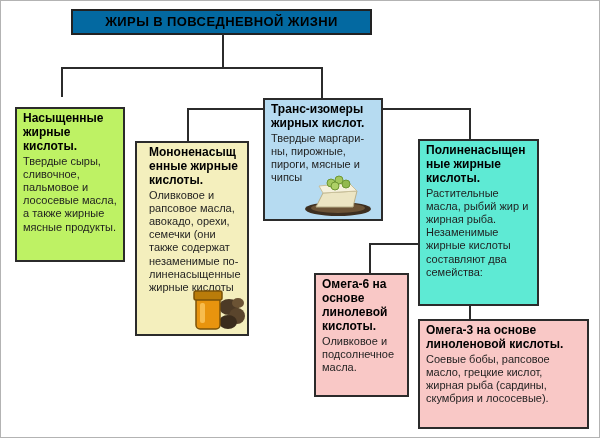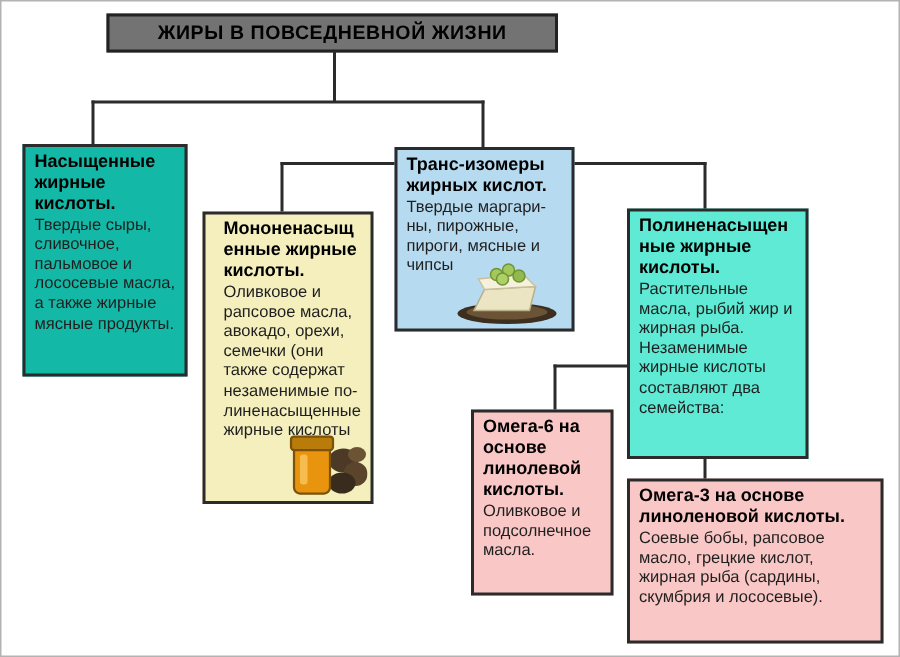--- a/index.html
+++ b/index.html
@@ -30,35 +30,35 @@
   .b-trans {left:262px; top:97px;  width:120px; height:123px;}
   .b-poly  {left:417px; top:138px; width:121px; height:167px;}
   .b-om6   {left:313px; top:272px; width:95px;  height:124px;}
   .b-om3   {left:417px; top:318px; width:171px; height:110px;}
 </style>
 </head>
 <body>
 
 <div class="stage">
 
-  <div class="title-box" style="background-color: #737373;">ЖИРЫ В ПОВСЕДНЕВНОЙ ЖИЗНИ</div>
+  <div class="title-box" style="background-color: #0369a1;">ЖИРЫ В ПОВСЕДНЕВНОЙ ЖИЗНИ</div>
 
   <div class="line" style="left:221px;top:33px;width:2px;height:34px;"></div>
   <div class="line" style="left:60px;top:66px;width:262px;height:2px;"></div>
   <div class="line" style="left:60px;top:66px;width:2px;height:30px;"></div>
   <div class="line" style="left:320px;top:66px;width:2px;height:32px;"></div>
   <div class="line" style="left:186px;top:107px;width:78px;height:2px;"></div>
   <div class="line" style="left:186px;top:107px;width:2px;height:34px;"></div>
   <div class="line" style="left:381px;top:107px;width:89px;height:2px;"></div>
   <div class="line" style="left:468px;top:107px;width:2px;height:32px;"></div>
   <div class="line" style="left:368px;top:242px;width:50px;height:2px;"></div>
   <div class="line" style="left:368px;top:242px;width:2px;height:31px;"></div>
   <div class="line" style="left:468px;top:304px;width:2px;height:15px;"></div>
 
-  <div class="node b-sat" style="background-color: #14b8a6;">
+  <div class="node b-sat" style="background-color: #bef264; margin-top: 11px;">
     <span class="hd">Насыщенные жирные кислоты.</span>
     <span class="bd">Твердые сыры, сливочное, пальмовое и лососевые масла, а также жирные мясные продукты.</span>
   </div>
 
   <div class="node b-mono" style="background-color: rgb(244, 239, 189); padding-left: 12px;">
     <span class="hd">Мононенасыщенные жирные кислоты.</span>
     <span class="bd">Оливковое и рапсовое масла, авокадо, орехи, семечки (они также содержат незаменимые по-линенасыщенные жирные кислоты</span>
     <svg class="icon" style="right:2px;bottom:3px;width:54px;height:46px;" viewBox="0 0 54 46">
       <ellipse cx="38" cy="22" rx="10" ry="8" fill="#4c3a26"></ellipse>
       <ellipse cx="46" cy="31" rx="8" ry="8" fill="#5a452c"></ellipse>

